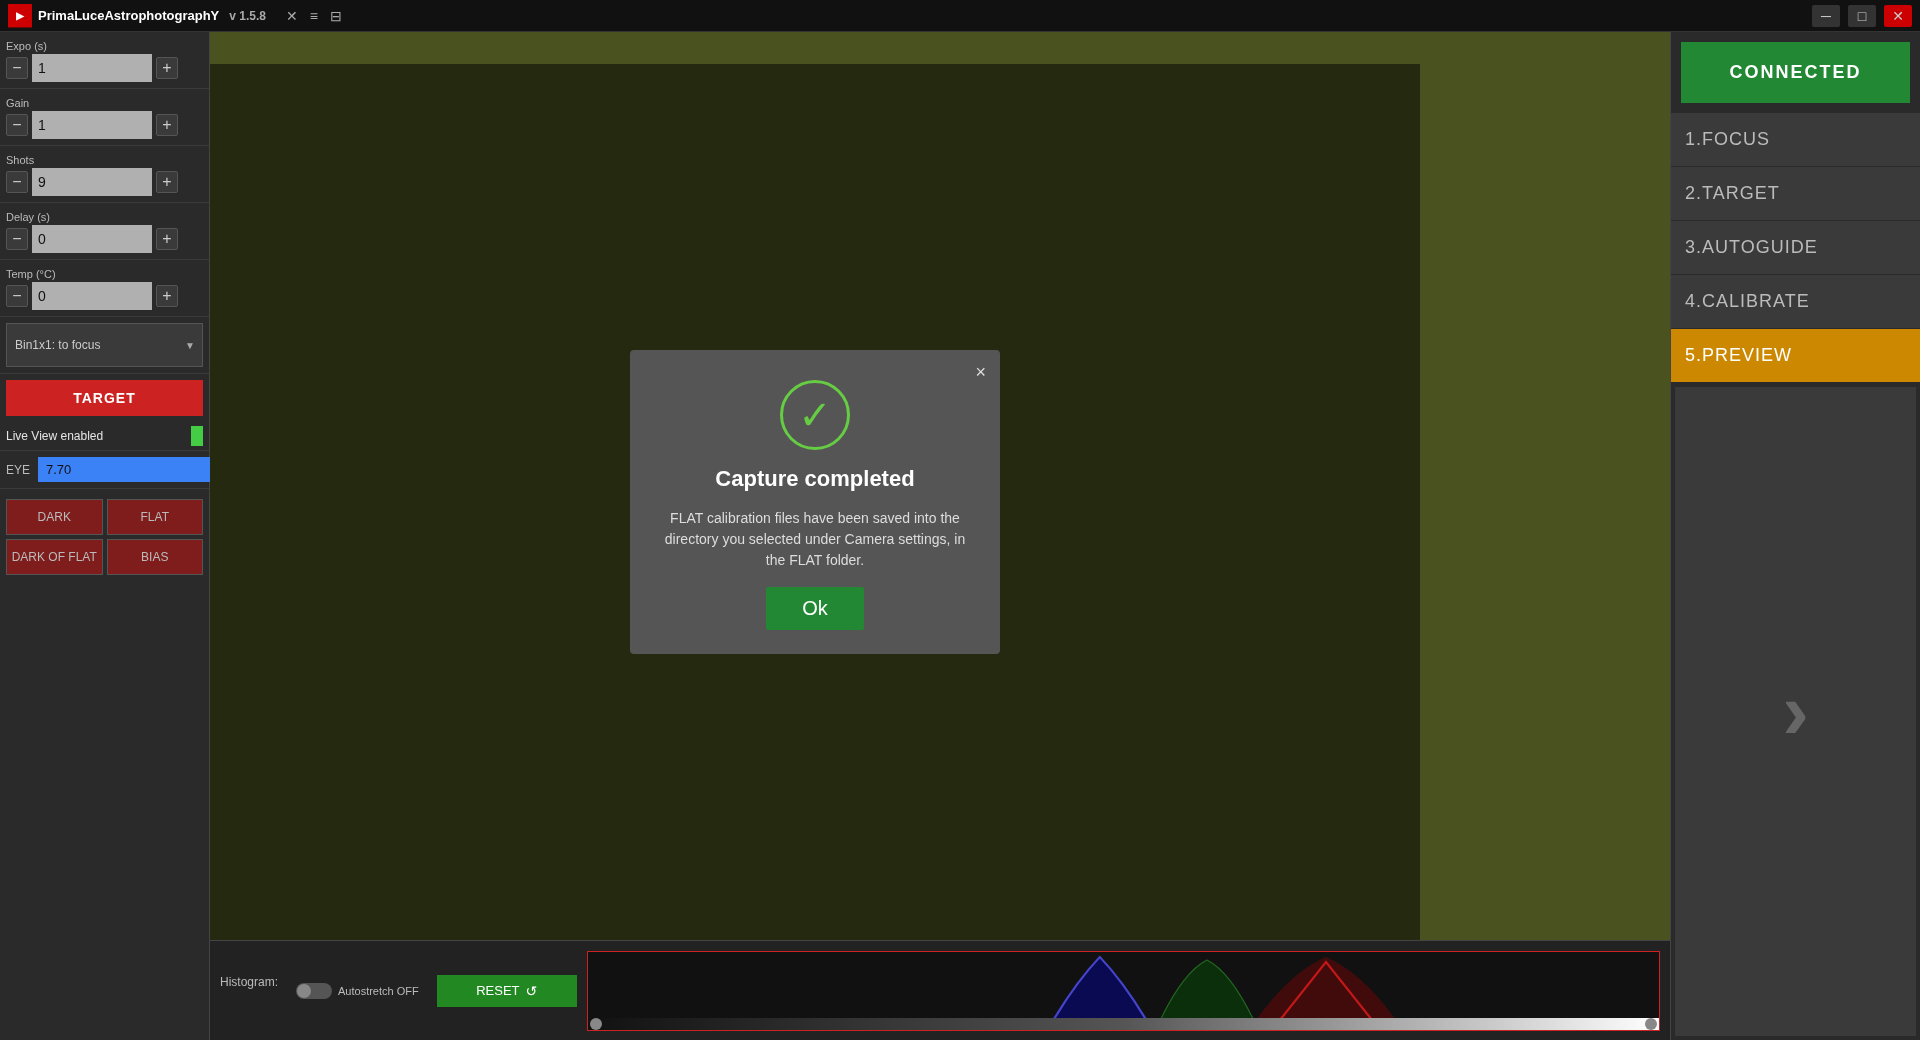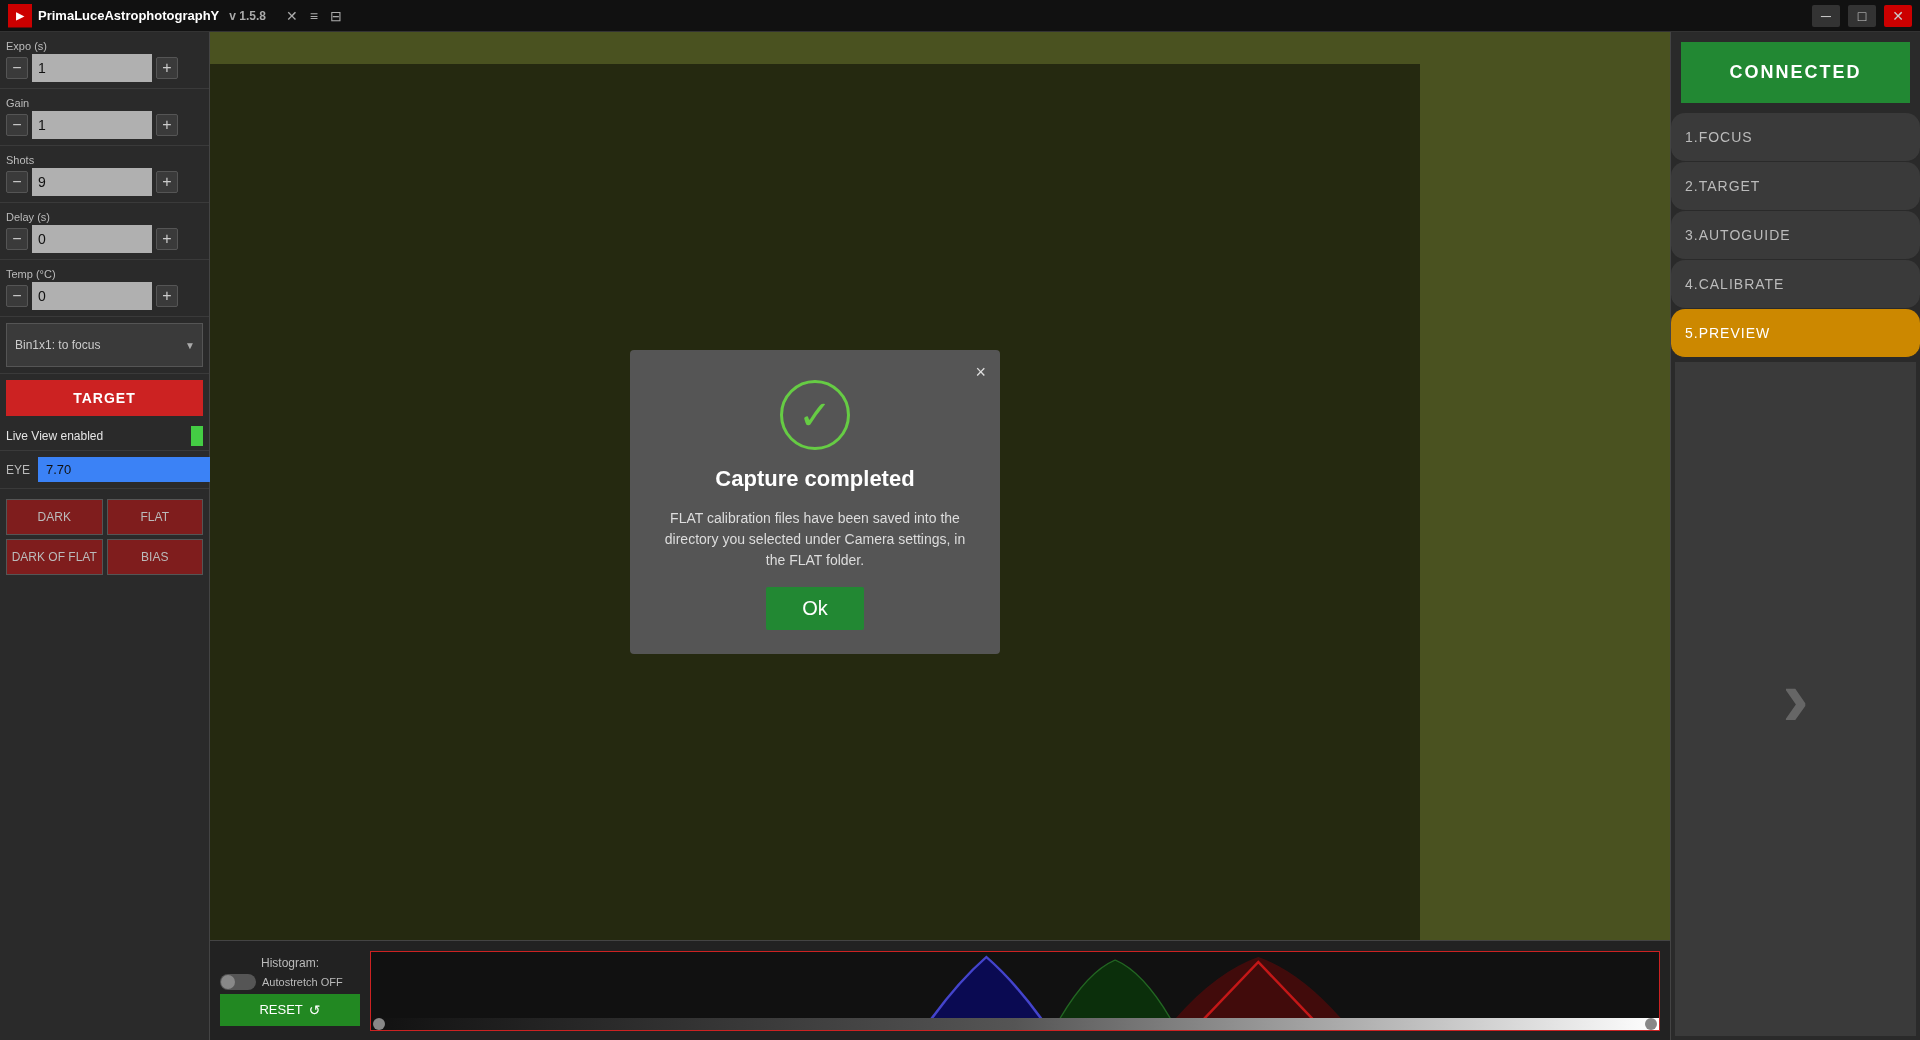--- a/index.html
+++ b/index.html
@@ -225,22 +225,22 @@
       height: 100px;
       background: #222;
       border-top: 1px solid #444;
       display: flex;
       align-items: center;
       padding: 0 10px;
       gap: 10px;
     }
     .histogram-controls {
       display: flex;
-      flex-direction: column;
-      gap: 4px;
+      flex-direction: row;
+      gap: 18px;
       min-width: 140px;
     }
     .histogram-label {
       font-size: 12px; color: #bbb;
       text-align: center;
     }
     .autostretch-row {
       display: flex; align-items: center; gap: 6px;
     }
     .toggle-switch {
@@ -328,24 +328,23 @@
     .ota-btn.active {
       border-color: #cc8800;
       color: #cc8800;
     }
 
     .nav-item {
       padding: 16px 14px;
       background: #3a3a3a;
       border-bottom: 1px solid #2a2a2a;
       color: #bbb;
-      font-size: 14px;
+      font-size: 18px;
       cursor: pointer;
       letter-spacing: 1px;
-      border-radius: 14px;
     }
     .nav-item.active {
       background: #cc8800;
       color: #fff;
     }
 
     .nav-arrow {
       flex: 1;
       background: #3a3a3a;
       display: flex;

